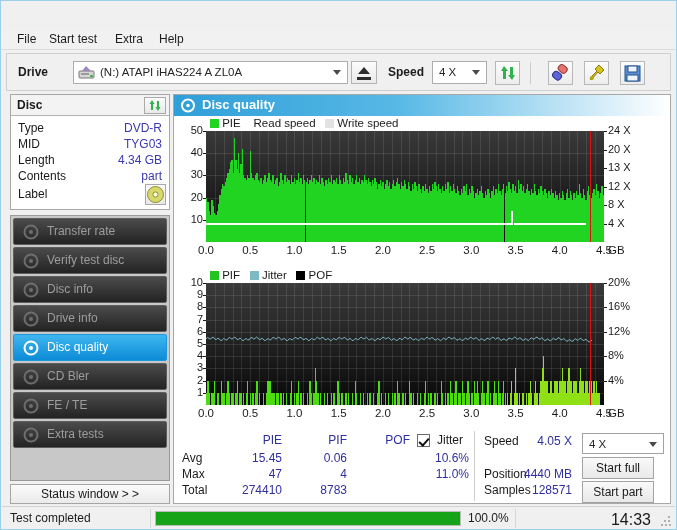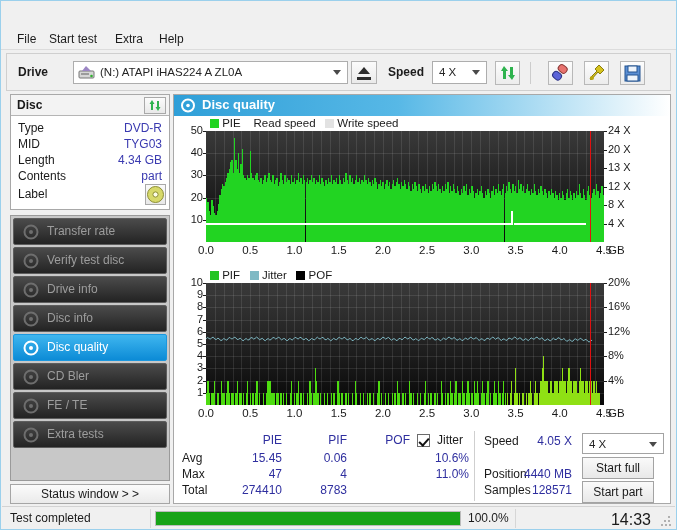--- a/index.html
+++ b/index.html
@@ -368,29 +368,29 @@
           <circle cx="8" cy="8" r="2" fill="#6e6e6e"></circle>
         </svg>
       <span class="tb-tx">Verify test disc</span>
     </div>
 
     <div class="test-btn">
       <svg class="tb-ic" viewBox="0 0 16 16">
           <circle cx="8" cy="8" r="6.5" fill="none" stroke="#6e6e6e" stroke-width="2"></circle>
           <circle cx="8" cy="8" r="2" fill="#6e6e6e"></circle>
         </svg>
-      <span class="tb-tx">Drive info</span>
+      <span class="tb-tx">Disc info</span>
     </div>
 
     <div class="test-btn">
       <svg class="tb-ic" viewBox="0 0 16 16">
           <circle cx="8" cy="8" r="6.5" fill="none" stroke="#6e6e6e" stroke-width="2"></circle>
           <circle cx="8" cy="8" r="2" fill="#6e6e6e"></circle>
         </svg>
-      <span class="tb-tx">Disc info</span>
+      <span class="tb-tx">Drive info</span>
     </div>
 
     <div class="test-btn active">
       <svg class="tb-ic" viewBox="0 0 16 16">
           <circle cx="8" cy="8" r="6.5" fill="none" stroke="#ffffff" stroke-width="2"></circle>
           <circle cx="8" cy="8" r="2" fill="#ffffff"></circle>
         </svg>
       <span class="tb-tx">Disc quality</span>
     </div>
 

